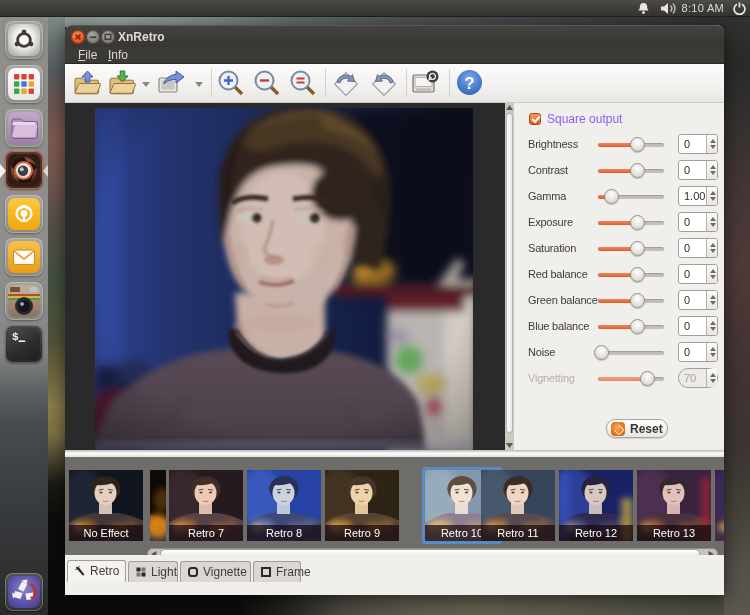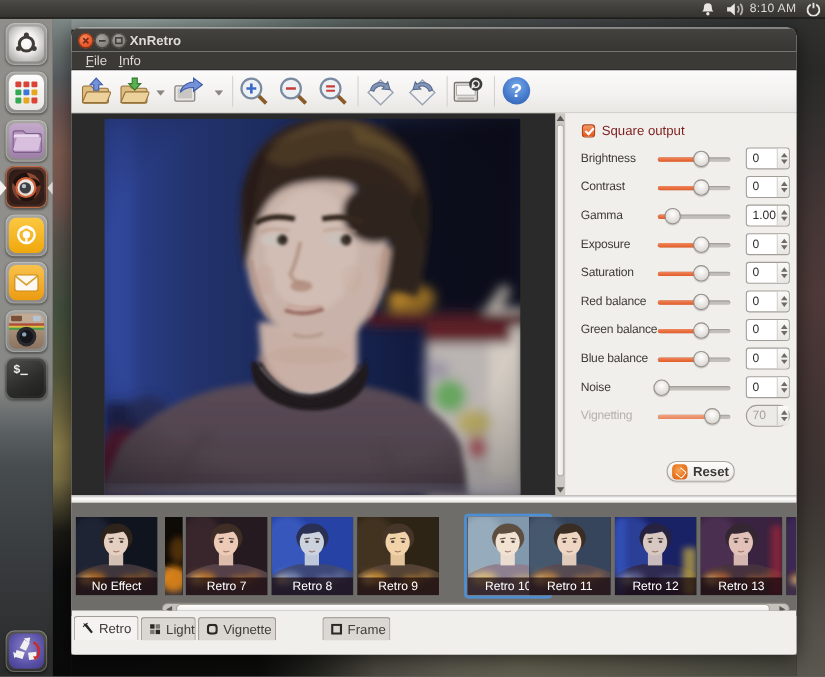--- a/index.html
+++ b/index.html
@@ -61,21 +61,21 @@
 .row .spin .bt:after  { content:""; position:absolute; left:2.5px; bottom:4px; border-left:3px solid transparent; border-right:3px solid transparent; border-top:4px solid #6e6a64; }
 .row.dis .lb { color:#b4b0ab; }
 .row.dis .fill { background:linear-gradient(180deg,#f0a583,#e8845c); }
 .row.dis .spin { background:#edebe8;border-radius:10px; }
 .row.dis .spin .v { color:#a3a09b; }
 #cbrow { position:absolute; left:0; top:8px; width:210px; height:18px; }
 #cb { position:absolute; left:15px; top:2px; width:12px; height:12px; border-radius:3px;
   background:linear-gradient(180deg,#f29a67,#e4571f); border:1px solid #b44413; }
 #cb:before { content:""; position:absolute; left:2px; top:2px; width:6px; height:3px;
   border-left:2px solid #fff; border-bottom:2px solid #fff; transform:rotate(-48deg); }
-#cbl { position:absolute; left:33px; top:1px; font-size:12px; color:#7f1d1d; }
+#cbl { position:absolute; left:33px; top:1px; font-size:12px; color:#8b5cf6; }
 #reset { position:absolute; left:92px; top:316px; width:62px; height:19px; border-radius:9px;
   background:linear-gradient(180deg,#fdfdfc,#e9e7e3); border:1px solid #aaa59f; box-shadow:0 1px 1px rgba(0,0,0,.12); }
 #rsic { position:absolute; left:4px; top:2px; width:14px; height:14px; border-radius:4px;
   background:radial-gradient(circle at 45% 40%,#f7a75d,#e8761f 55%,#cd5a10); }
 #rsic:before { content:""; position:absolute; left:3.5px; top:3.5px; width:6px; height:6px;
   border:1.6px solid #fff; border-radius:2px; border-left-color:transparent; transform:rotate(40deg); }
 #rstx { position:absolute; left:23px; top:2px; font-size:12px; font-weight:bold; color:#3a3835; }
 
 #stripsep { position:absolute; left:0; top:425px; width:659px; height:7px; background:linear-gradient(180deg,#b9b6b2 0%,#fdfdfd 45%,#e3e1dd 100%); }
 #strip { position:absolute; left:0; top:432px; width:659px; height:98px; background:#6f6d6a; overflow:hidden; }
@@ -792,21 +792,21 @@
             </g>
           </svg>
         <span class="tx">Light</span>
         </div>
       <div class="tab" style="left:115px; width:71px;">
         <svg class="ti" viewBox="0 0 10 10">
             <rect x="1" y="1" width="8" height="8" rx="2.5" fill="none" stroke="#2a2825" stroke-width="2"></rect>
           </svg>
         <span class="tx">Vignette</span>
         </div>
-      <div class="tab" style="left:188px; width:62px;margin-left:40px;">
+      <div class="tab" style="left:188px; width:48px;">
         <svg class="ti" viewBox="0 0 10 10">
             <rect x="1" y="1" width="8" height="8" fill="none" stroke="#2a2825" stroke-width="2"></rect>
           </svg>
         <span class="tx">Frame</span>
         </div>
     </div>
   </div>
 
   <div id="topbar">
     <svg style="position:absolute;left:637px;top:2px;" width="13" height="13" viewBox="0 0 13 13">

